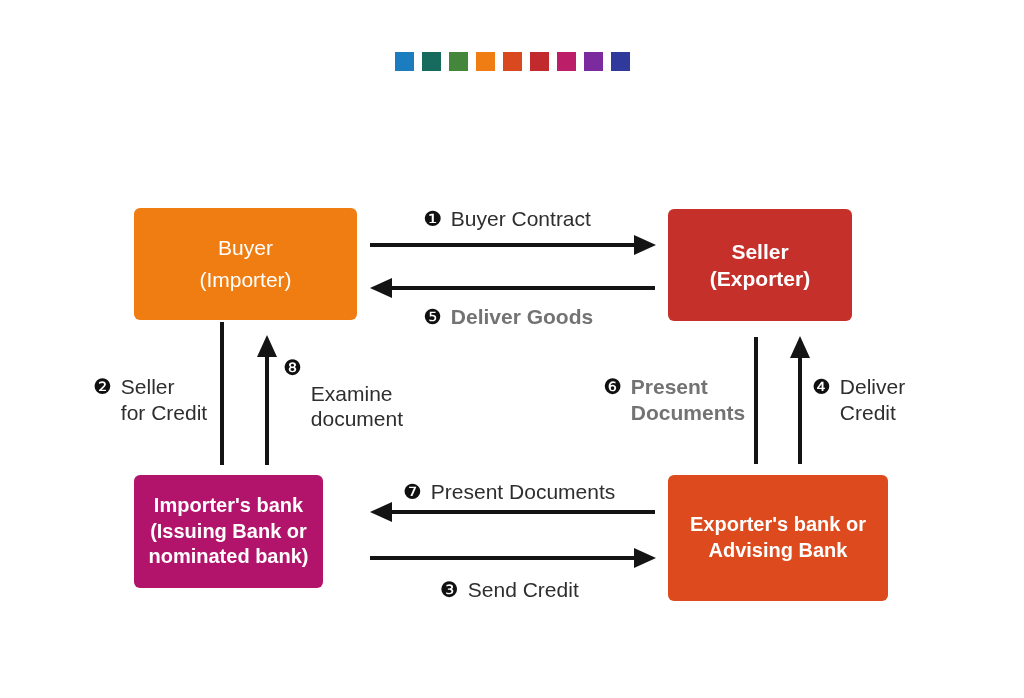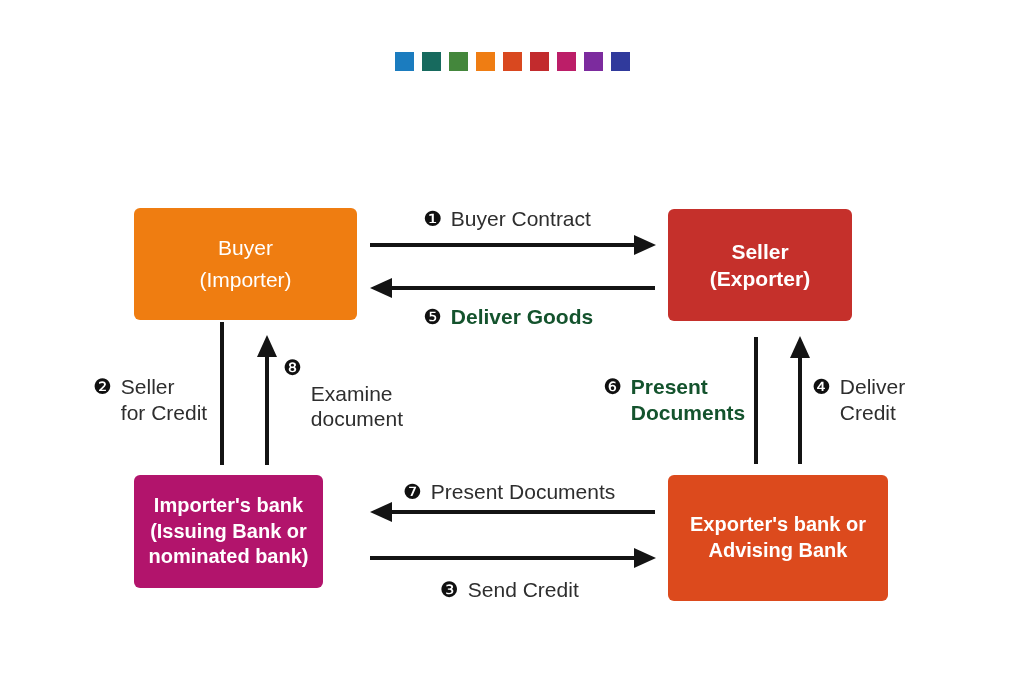--- a/index.html
+++ b/index.html
@@ -50,21 +50,21 @@
   }
   .line-request-credit      { left:220px; top:322px; height:143px; }
   .arrow-examine-document   { left:265px; top:357px; height:108px; }
   .line-present-docs-seller { left:754px; top:337px; height:127px; }
   .arrow-deliver-credit     { left:798px; top:358px; height:106px; }
 
   
   .flow-label { position:absolute; display:flex; gap:9px; font-size:21px; line-height:1.22; color:#2e2e2e; }
   .flow-label .num { color:#101010; flex:none; }
   .flow-label .txt { white-space:pre-line; }
-  .flow-label.bold .txt, .txt.bold { font-weight:700; color:#14532d; }
+  .flow-label.bold .txt, .txt.bold { font-weight:700; color:#737373; }
   .stack span { display:block; white-space:pre-line; }
 
   .label-sale-contract    { left:423px; top:206px; }
   .label-deliver-goods    { left:423px; top:304px; }
   .label-request-credit   { left:93px;  top:374px; }
   .label-examine-document { left:283px; top:355px; }
   .label-present-docs-seller { left:603px; top:374px; }
   .label-deliver-credit   { left:812px; top:374px; }
   .label-present-docs-bank{ left:403px; top:479px; }
   .label-send-credit      { left:440px; top:577px; }

